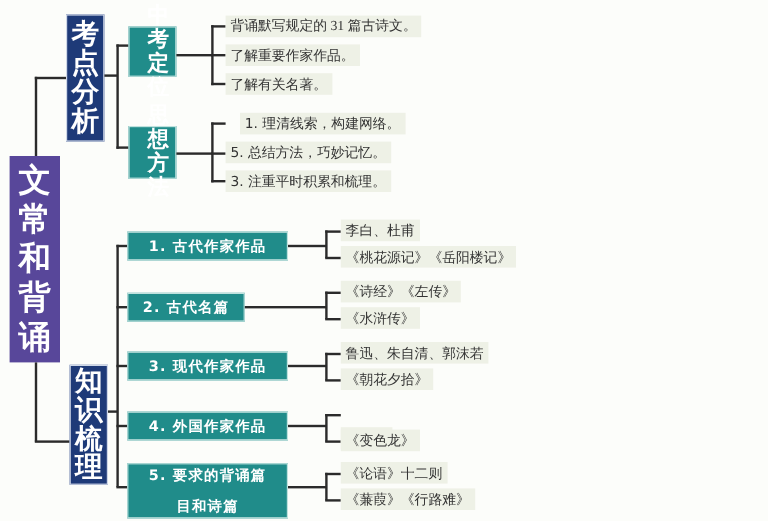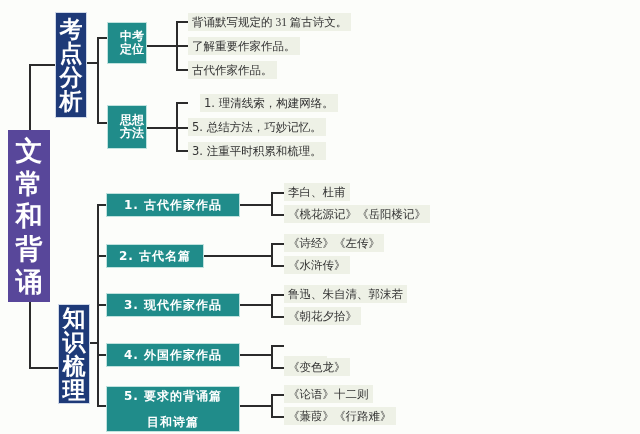--- a/index.html
+++ b/index.html
@@ -19,21 +19,21 @@
   .l1 {
     background:#1e3a78; color:#fff; font-weight:bold; font-size:23px;
     display:flex; flex-direction:column; align-items:center; justify-content:center;
     line-height:1.05; border:1px solid #cfd8e8;
   }
   .l2 {
     background:#208c8a; color:#fff; font-weight:bold;
     display:flex; flex-direction:column; align-items:center; justify-content:center;
     text-align:center; border:1px solid #bfe2de;
   }
-  .l2s { font-size:12px; line-height:1.1;padding-left:10px; }
+  .l2s { font-size:18px; line-height:1.1;padding-left:10px; }
   .l2w { font-size:12px; line-height:1.2; letter-spacing:1px; }
   .leaf {
     background:#eef1e6; color:#333; font-size:11.5px; height:18px;
     line-height:18px; padding:0 4px; white-space:nowrap;
   }
   .ch { display:block; }
 </style>
 </head>
 <body>
 
@@ -65,21 +65,21 @@
   <span class="ch">中考</span>
   <span class="ch">定位</span>
 </div>
 <div class="ln" style="left:147px;top:45px;width:30px;height:2px;"></div>
 <div class="ln" style="left:176px;top:21px;width:2px;height:50px;"></div>
 <div class="ln" style="left:176px;top:21px;width:12px;height:2px;"></div>
 <div class="ln" style="left:176px;top:45px;width:12px;height:2px;"></div>
 <div class="ln" style="left:176px;top:69px;width:12px;height:2px;"></div>
 <div class="abs leaf" style="left:188px;top:13px;font-family:Liberation Serif, serif;">背诵默写规定的 31 篇古诗文。</div>
 <div class="abs leaf" style="left:188px;top:37px;">了解重要作家作品。</div>
-<div class="abs leaf" style="left:188px;top:61px;">古代作家作品。</div>
+<div class="abs leaf" style="left:188px;top:61px;">了解有关名著。</div>
 
 <div class="abs l2 l2s" style="left:107px;top:105px;width:40px;height:44px;">
   <span class="ch">思想</span>
   <span class="ch">方法</span>
 </div>
 <div class="ln" style="left:147px;top:127px;width:30px;height:2px;"></div>
 <div class="ln" style="left:176px;top:102px;width:2px;height:50px;"></div>
 <div class="ln" style="left:176px;top:102px;width:12px;height:2px;"></div>
 <div class="ln" style="left:176px;top:127px;width:12px;height:2px;"></div>
 <div class="ln" style="left:176px;top:150px;width:12px;height:2px;"></div>

